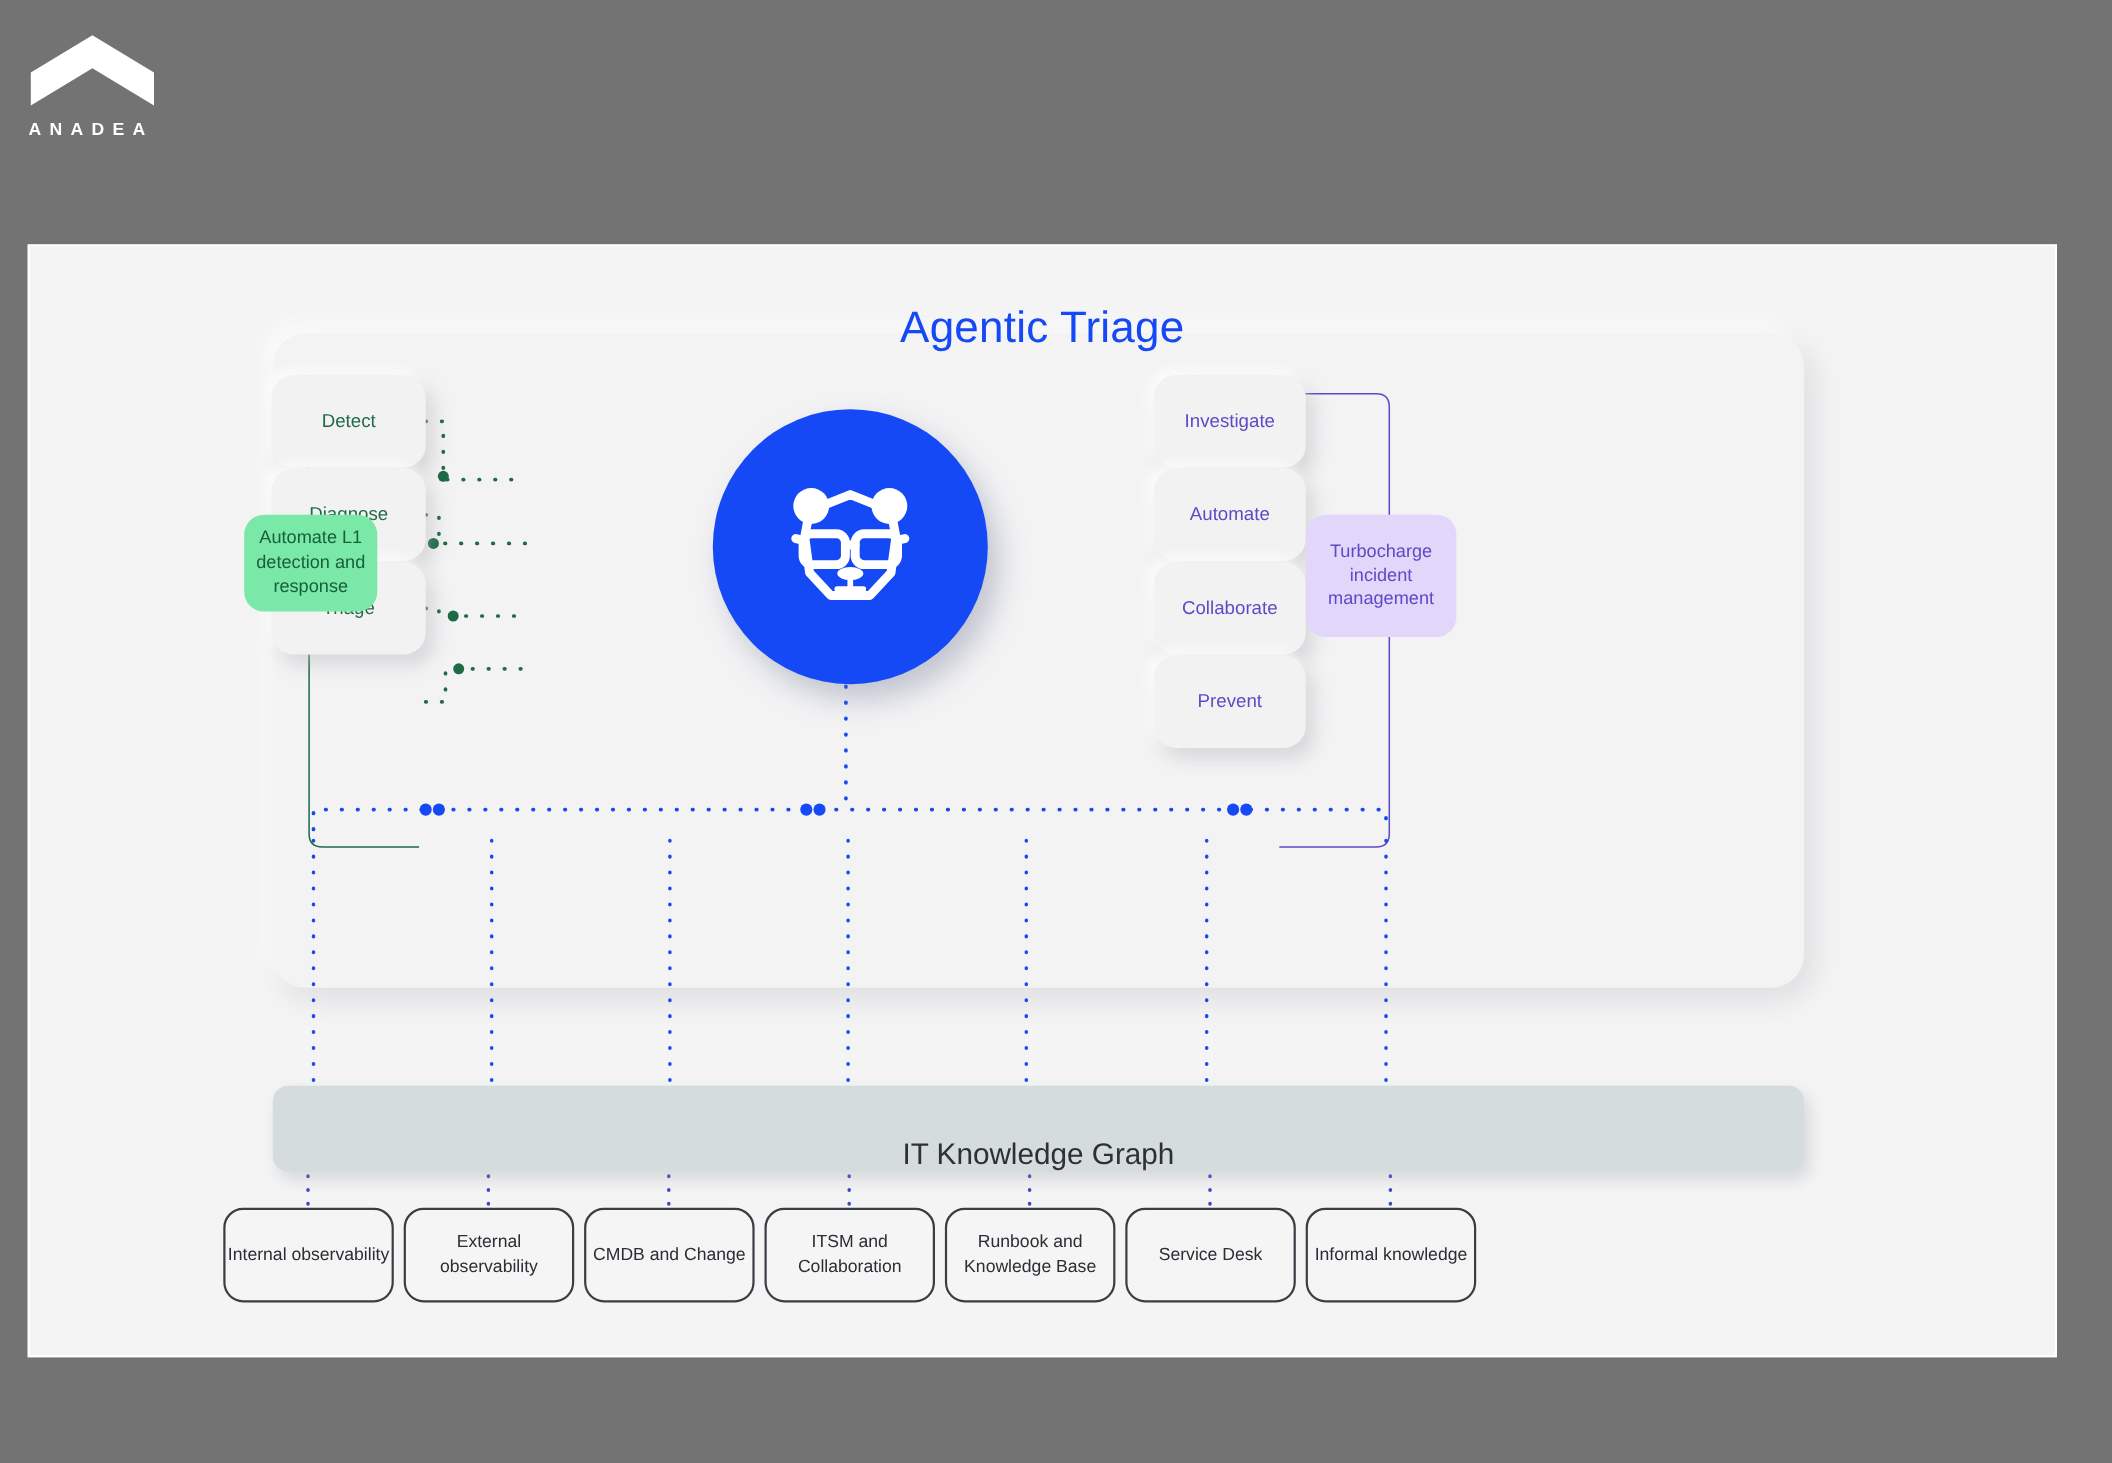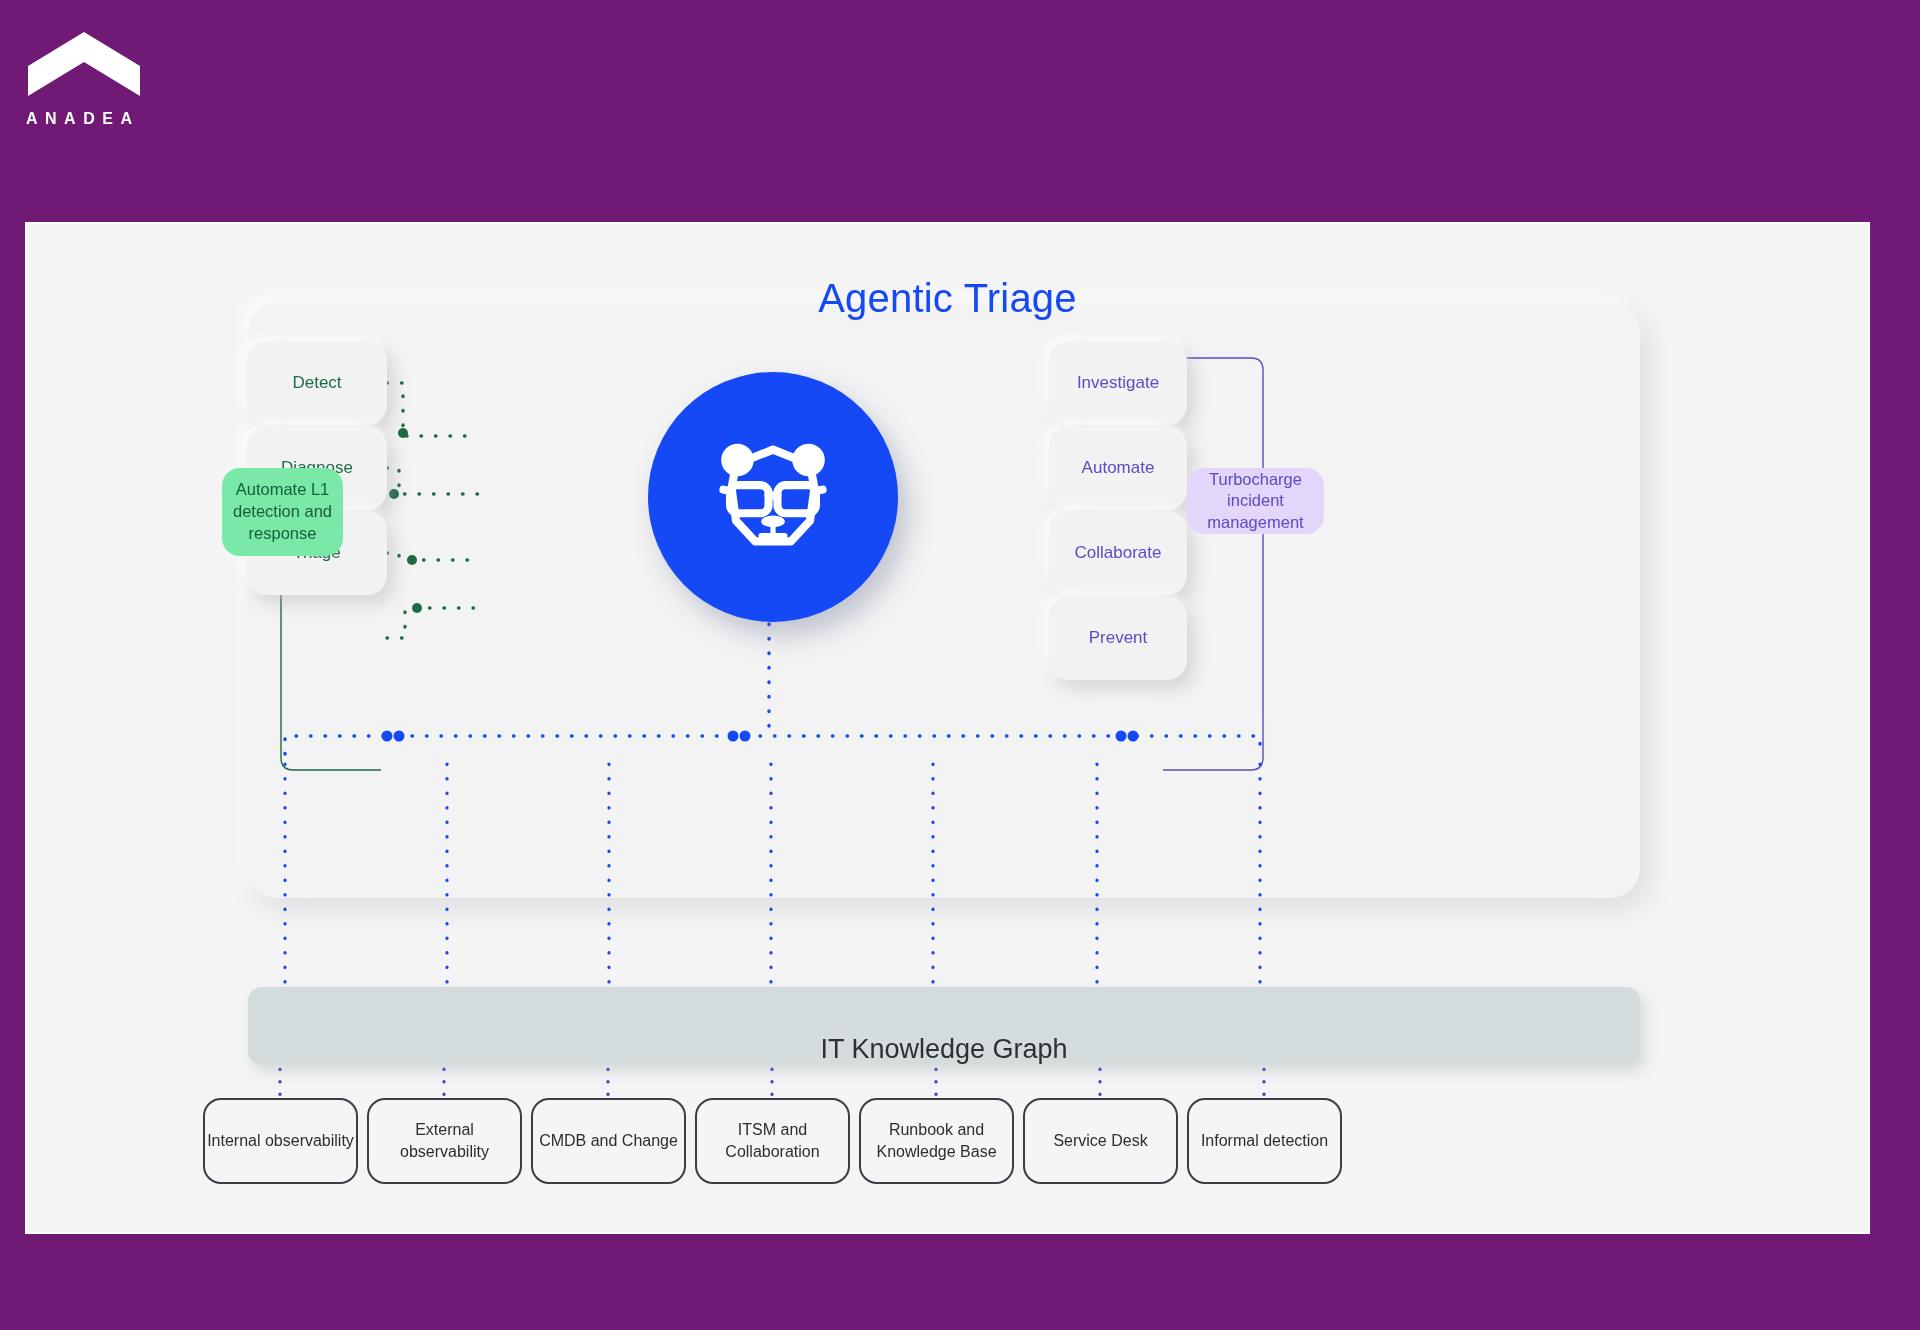--- a/index.html
+++ b/index.html
@@ -3,21 +3,21 @@
 <meta charset="utf-8">
 <style>
   * { box-sizing: border-box; margin: 0; padding: 0; }
   html, body {
     width: 1920px; height: 1330px;
     background: #222222;
     font-family: "Liberation Sans", sans-serif;
     overflow: hidden;
   }
 
-  #stage { position: relative; width: 1920px; height: 1330px; background: #701a75; }
+  #stage { position: relative; width: 1920px; height: 1330px; background: #737373; }
 
   
   .brand { position: absolute; left: 26px; top: 30px; width: 200px; }
   .brand-mark { width: 116px; height: 68px; display: block; }
   .brand-name {
     margin-top: 12px; color: #ffffff;
     font-size: 16px; letter-spacing: 7.5px; font-weight: 700;
   }
 
   
@@ -208,21 +208,21 @@
     <div class="pill right" style="left:1022px; top:287px; width:138px;">
       <span>Collaborate</span>
     </div>
     <div class="pill right" style="left:1022px; top:372px; width:138px;">
       <span>Prevent</span>
     </div>
 
     <div class="badge green" style="left:195px; top:244px; width:121px; height:88px;align-items:center;">
       <span>Automate L1 detection and response</span>
     </div>
-    <div class="badge purple" style="left:1160px; top:244px; width:137px; height:66px;align-items:flex-end;">
+    <div class="badge purple" style="left:1160px; top:244px; width:137px; height:111px;">
       <span>Turbocharge incident management</span>
     </div>
 
     <div class="hub" style="left:621px; top:148px;">
       <svg viewBox="0 0 200 200">
         <g fill="none" stroke="#ffffff" stroke-width="11" stroke-linejoin="round" stroke-linecap="round">
 
           <circle cx="52" cy="50" r="22" fill="#ffffff" stroke="none"></circle>
           <circle cx="148" cy="50" r="22" fill="#ffffff" stroke="none"></circle>
 
@@ -258,17 +258,17 @@
     <div class="src" style="left:668px;">
       <span>ITSM and Collaboration</span>
       </div>
     <div class="src" style="left:832px;">
       <span>Runbook and Knowledge Base</span>
       </div>
     <div class="src" style="left:996px;">
       <span>Service Desk</span>
       </div>
     <div class="src" style="left:1160px;">
-      <span>Informal detection</span>
+      <span>Informal knowledge</span>
       </div>
 
   </div>
 </div>
 
 </body></html>

